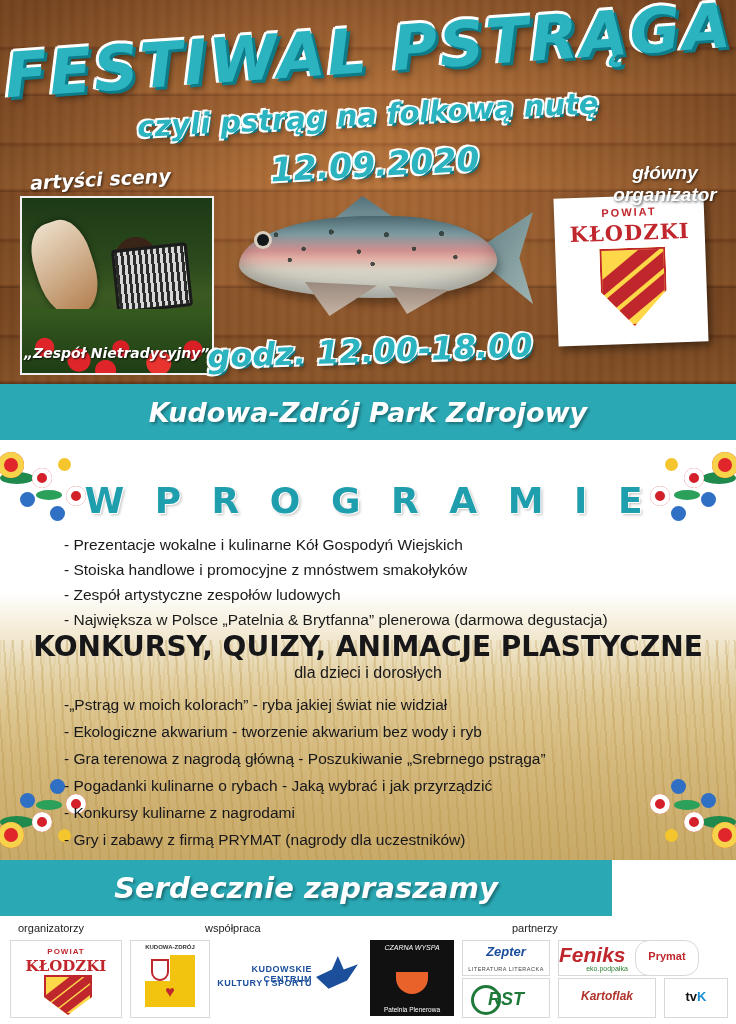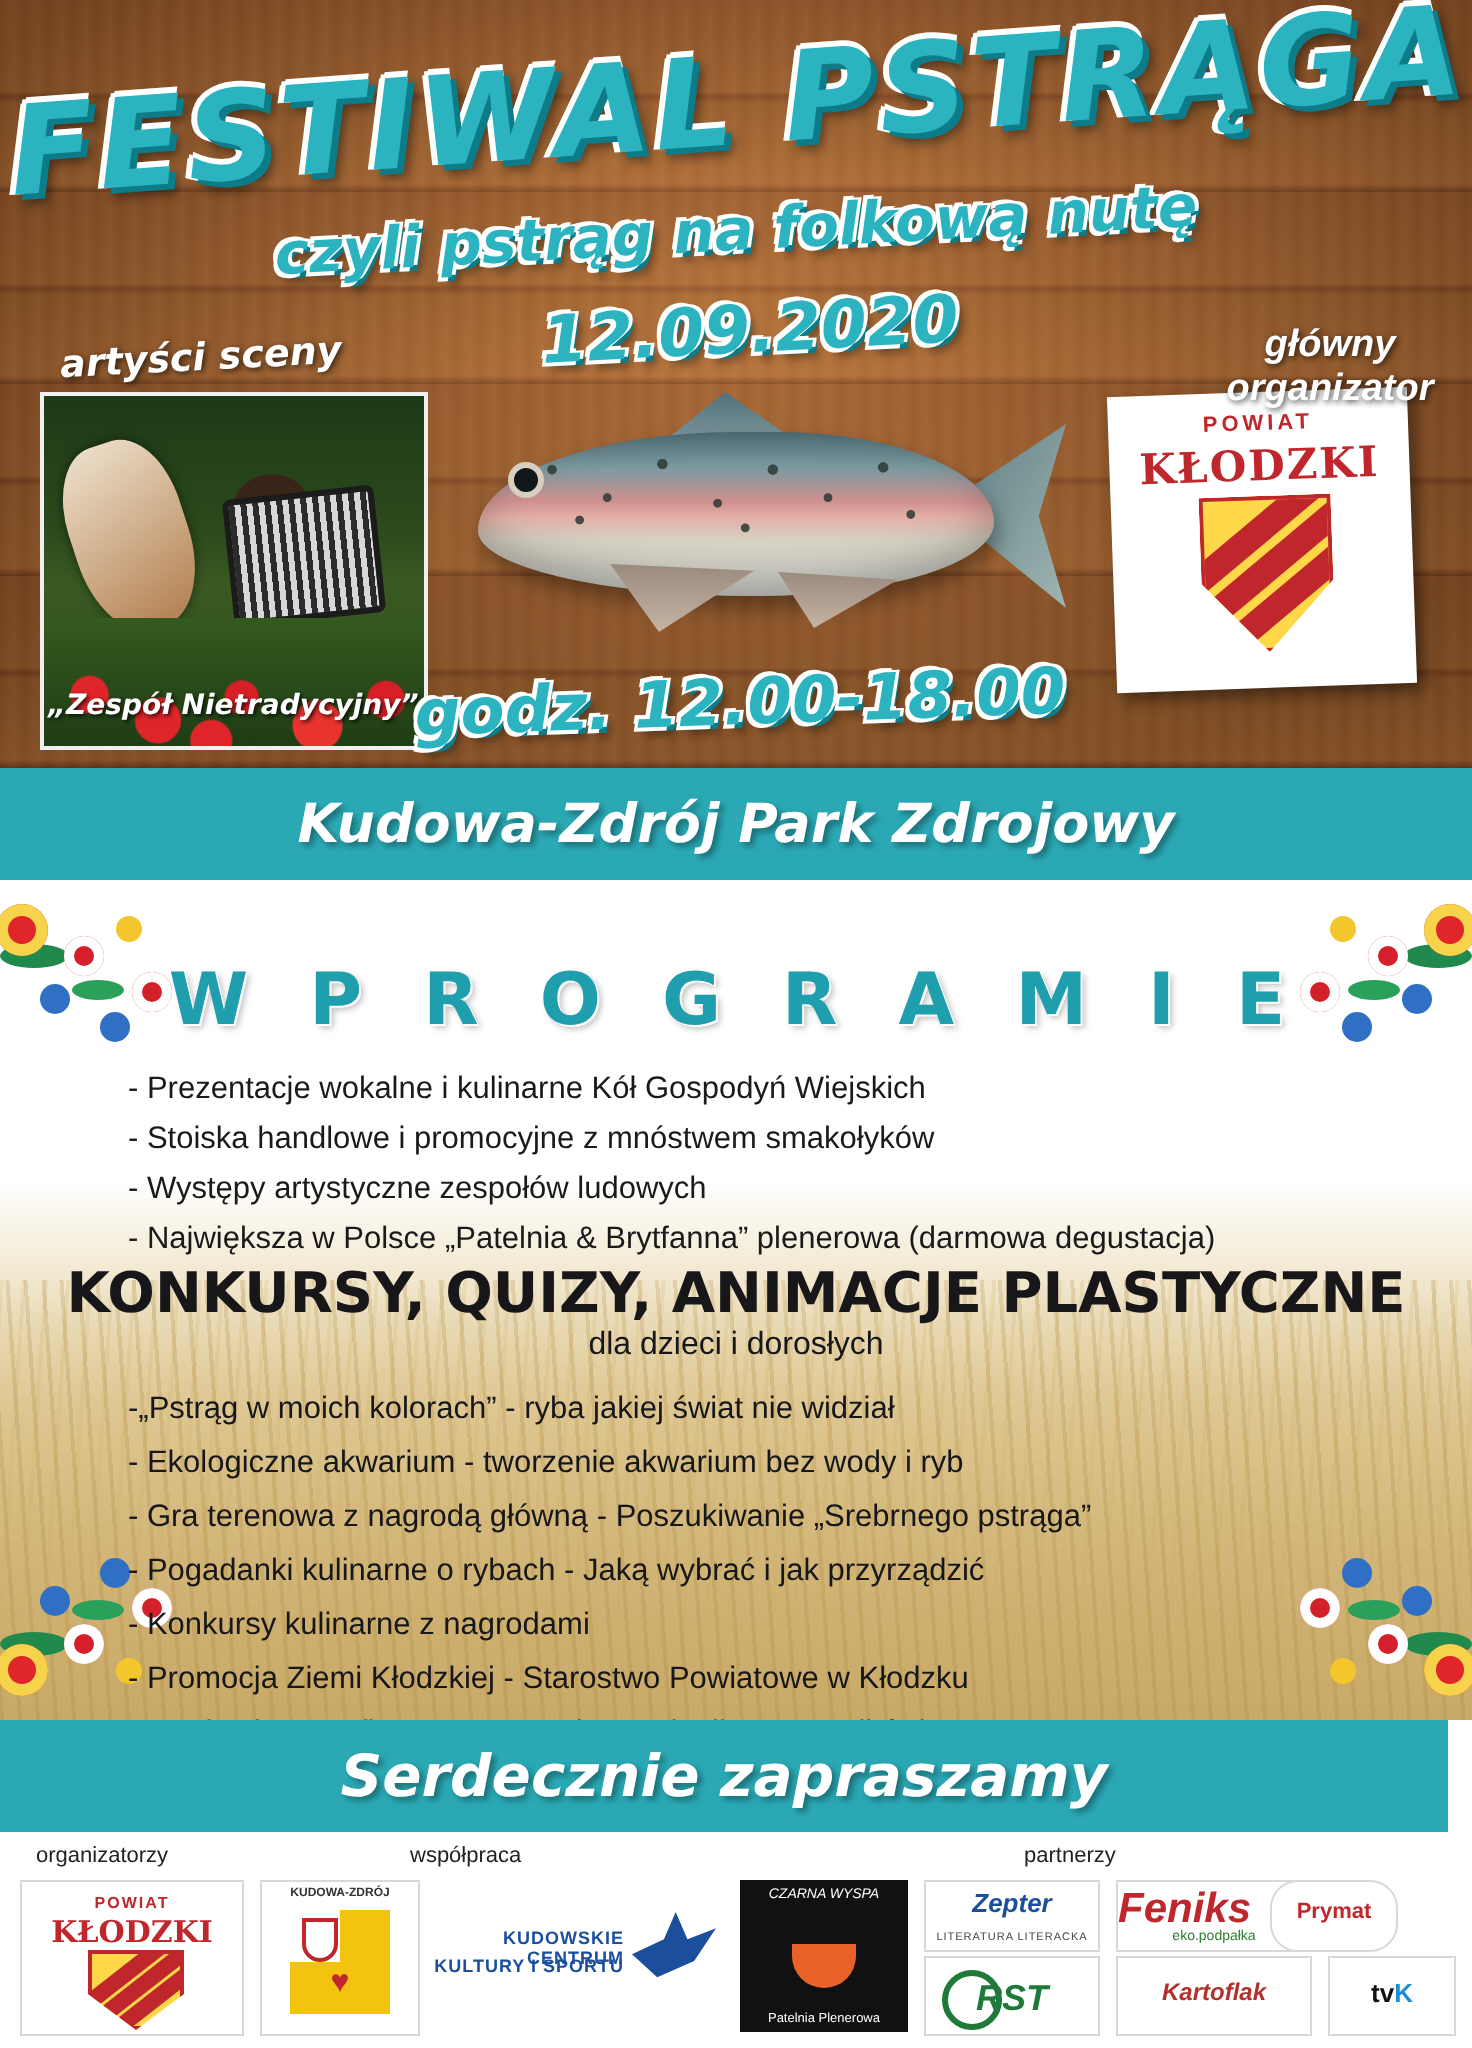--- a/index.html
+++ b/index.html
@@ -265,21 +265,21 @@
   .fl-br{right:-4px;bottom:-2px;transform:scale(-1,-1);}
   .f-red{background:#e0262b;width:26px;height:26px;box-shadow:inset 0 0 0 6px #f6d34a;}
   .f-red2{background:#d4202a;width:20px;height:20px;box-shadow:inset 0 0 0 5px #ffffff;}
   .f-blue{background:#2f6fc4;width:15px;height:15px;}
   .f-yellow{background:#f4c52c;width:13px;height:13px;}
   .f-leaf{background:#1f8a4c;width:34px;height:12px;border-radius:50%;}
   .f-leaf2{background:#2ba05a;width:26px;height:10px;border-radius:50%;}
 
   
   .invite{
-    position:absolute;left:0;top:860px;width:724px;height:56px;
+    position:absolute;left:0;top:860px;width:612px;height:56px;
     background:#2aa9b5;display:flex;align-items:center;justify-content:center;
   }
   .invite span{
     font-family:"DejaVu Sans", sans-serif;font-weight:bold;font-style:italic;
     font-size:29px;color:#ffffff;text-shadow:2px 2px 3px rgba(0,0,0,0.35);
   }
 
   
   .footer{
     position:absolute;left:0;top:916px;width:736px;height:108px;background:#ffffff;border-radius:17px;
@@ -436,34 +436,33 @@
       <span class="f-yellow" style="left:62px;top:20px;"></span>
       <span class="f-red2" style="left:70px;top:48px;"></span>
       <span class="f-blue" style="left:54px;top:68px;"></span>
     </div>
 
     <div class="prog-title">W  P R O G R A M I E</div>
 
     <div class="bullets">
       <div>- Prezentacje wokalne i kulinarne Kół Gospodyń Wiejskich</div>
       <div>- Stoiska handlowe i promocyjne z mnóstwem smakołyków</div>
-      <div>- Występy artystyczne zespołów ludowych</div>
+      <div>- Zespół artystyczne zespołów ludowych</div>
       <div>- Największa w Polsce „Patelnia &amp; Brytfanna” plenerowa (darmowa degustacja)</div>
     </div>
 
     <div class="konkursy">KONKURSY, QUIZY, ANIMACJE PLASTYCZNE</div>
     <div class="konkursy-sub">dla dzieci i dorosłych</div>
 
     <div class="bullets2">
       <div>-„Pstrąg w moich kolorach” - ryba jakiej świat nie widział</div>
       <div>- Ekologiczne akwarium - tworzenie akwarium bez wody i ryb</div>
       <div>- Gra terenowa z nagrodą główną - Poszukiwanie „Srebrnego pstrąga”</div>
       <div>- Pogadanki kulinarne o rybach - Jaką wybrać i jak przyrządzić</div>
       <div>- Konkursy kulinarne z nagrodami</div>
-      <div>- Promocja Ziemi Kłodzkiej -  Starostwo Powiatowe w Kłodzku</div>
       <div>- Gry i zabawy z firmą PRYMAT (nagrody dla uczestników)</div>
     </div>
   </div>
 
   <div class="invite">
     <span>Serdecznie zapraszamy</span>
   </div>
 
   <div class="footer">
     <div class="foot-label lbl-org">organizatorzy</div>

